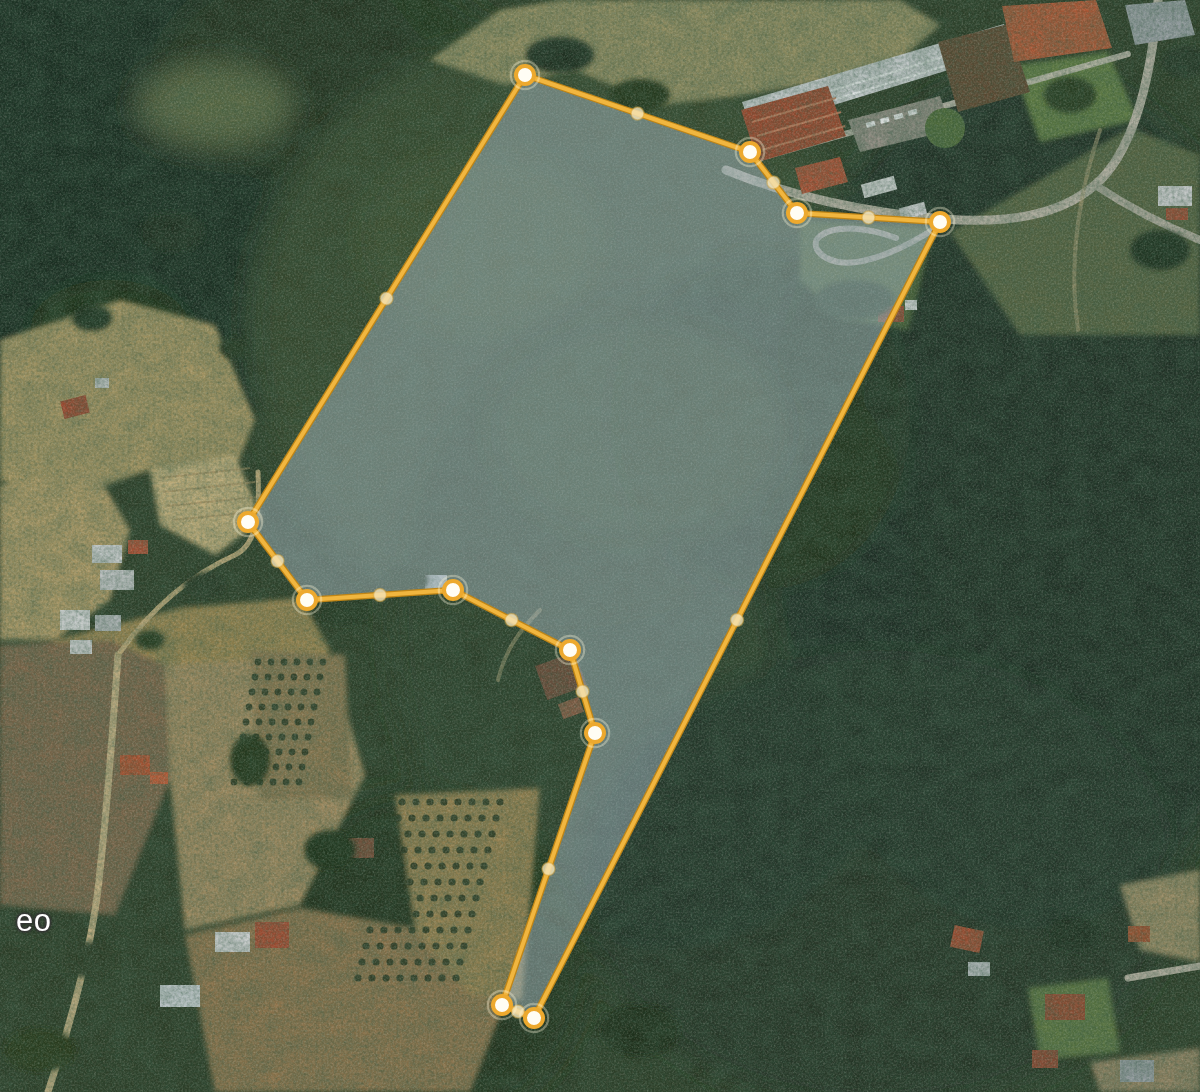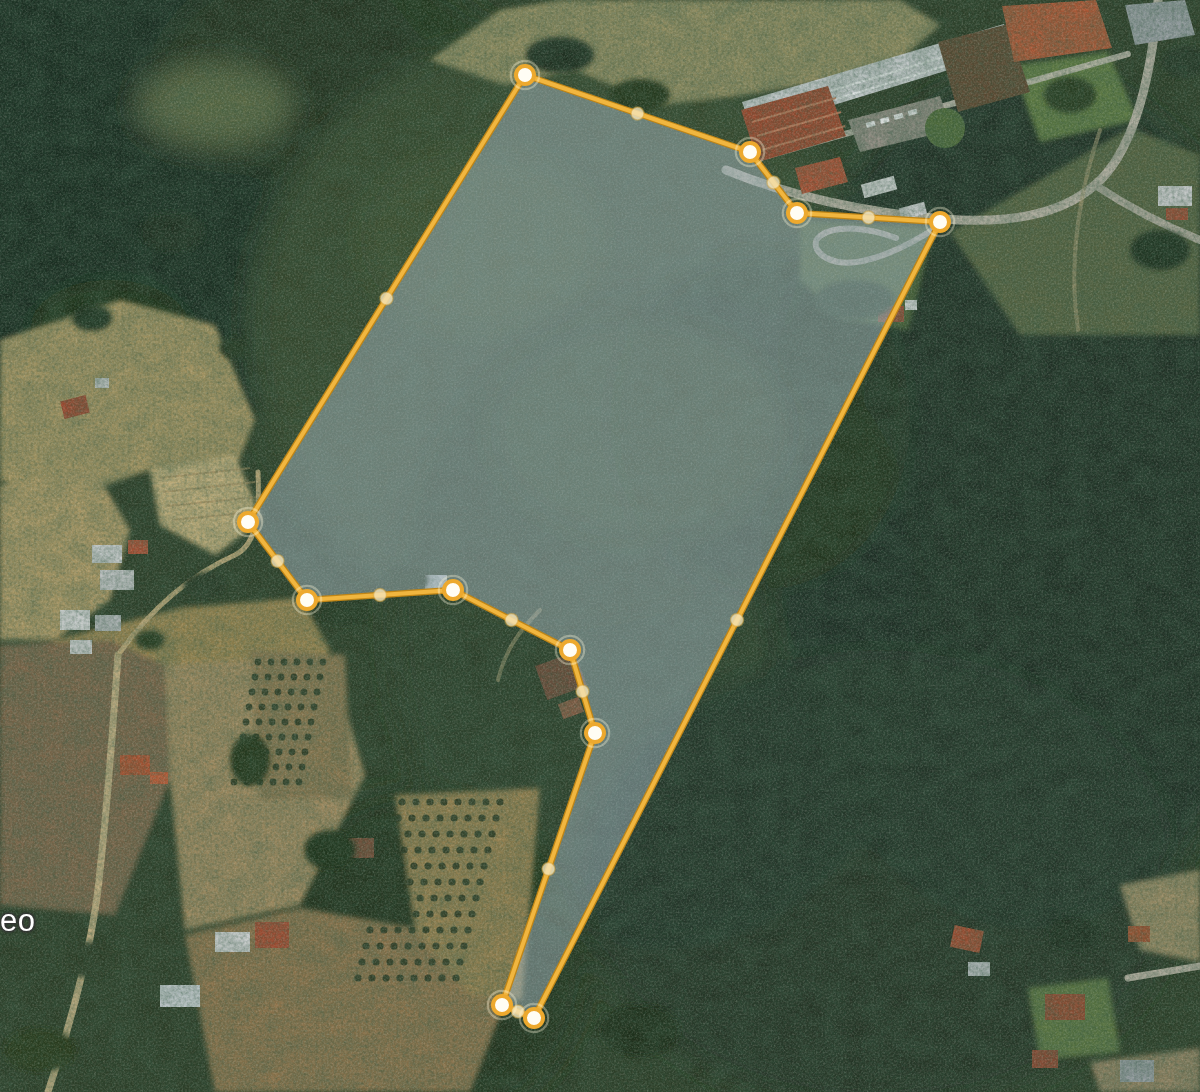--- a/index.html
+++ b/index.html
@@ -6,21 +6,21 @@
   .stage{
     position:relative;
     width:1200px;height:1092px;
     overflow:hidden;
     font-family:"Liberation Sans",sans-serif;
     background:#2b3a24;
   }
   .stage svg{position:absolute;left:0;top:0;}
   .map-label{
     position:absolute;
-    left:0px;top:903px;
+    left:16px;top:903px;
     font-size:31px;
     font-weight:500;
     letter-spacing:0.5px;
     color:#ffffff;
     text-shadow:
       -1px -1px 2px rgba(55,55,55,.95),
        1px -1px 2px rgba(55,55,55,.95),
       -1px  1px 2px rgba(55,55,55,.95),
        1px  1px 2px rgba(55,55,55,.95),
        0 0 5px rgba(40,40,40,.7);

